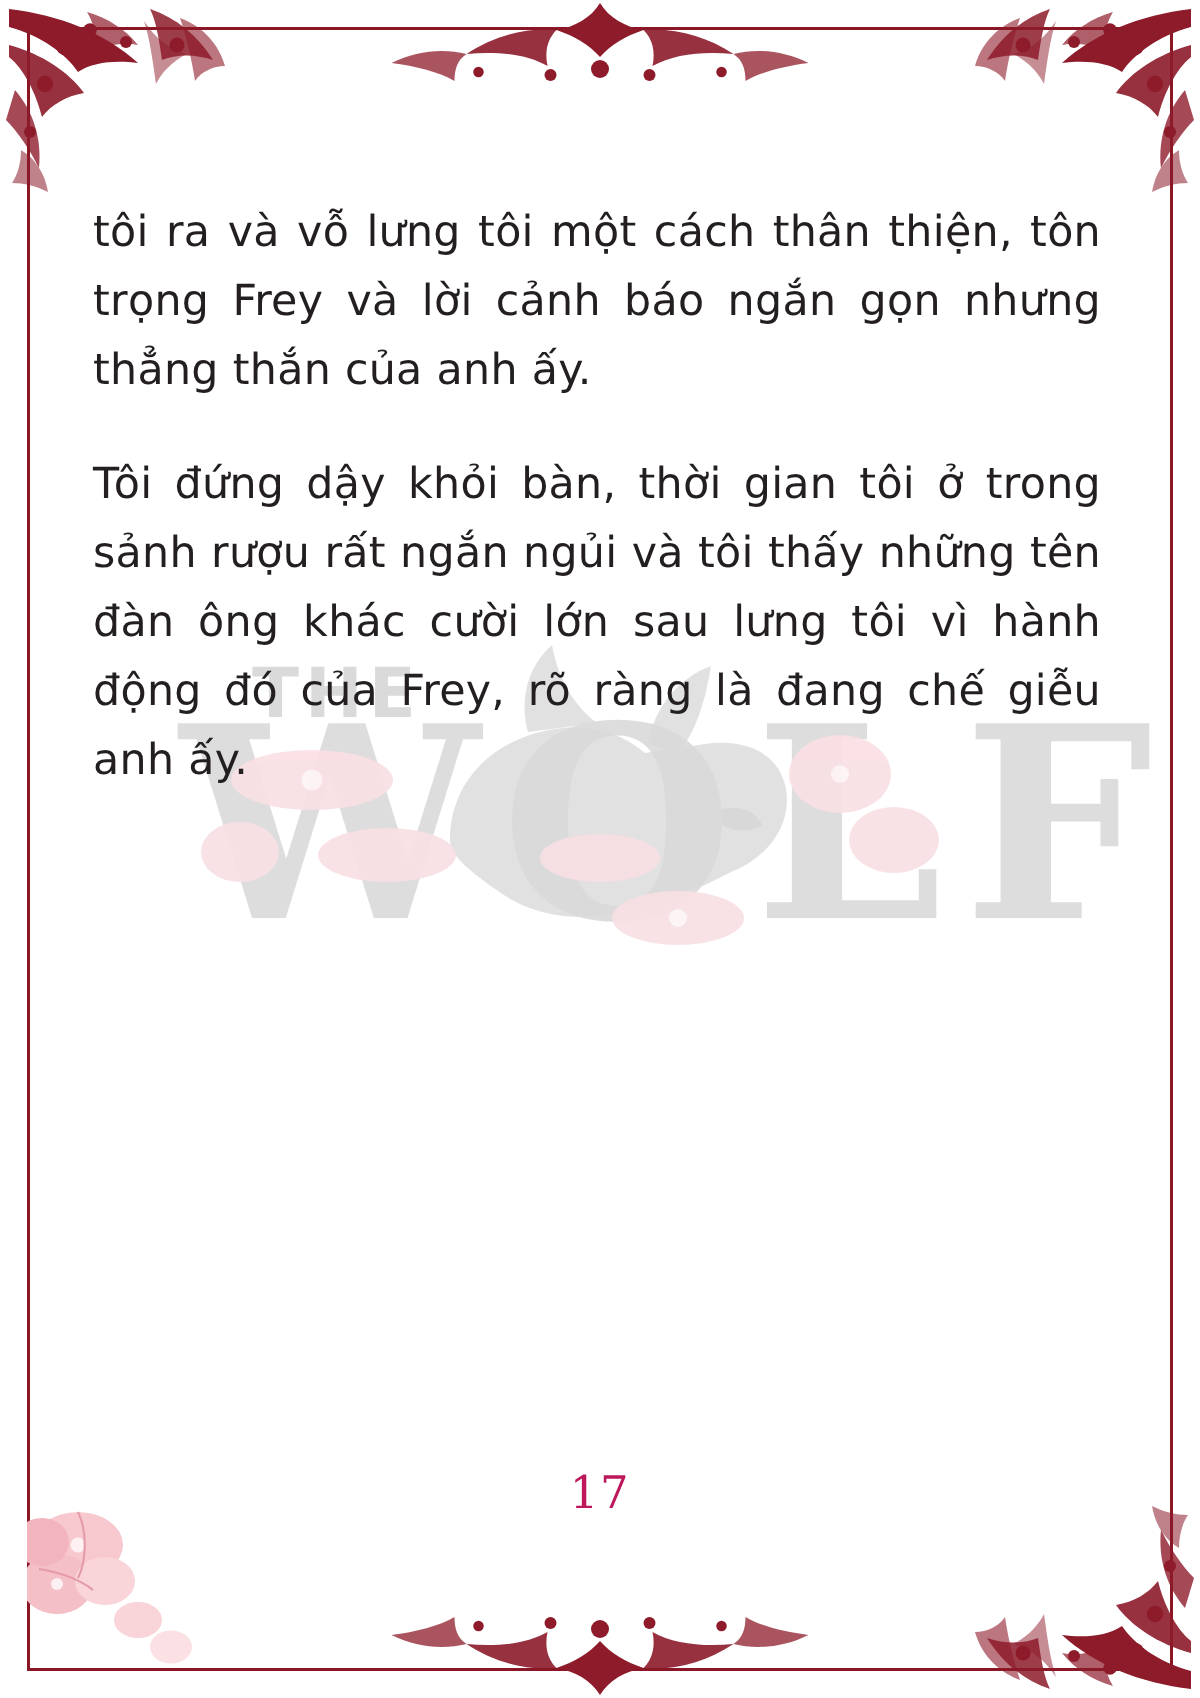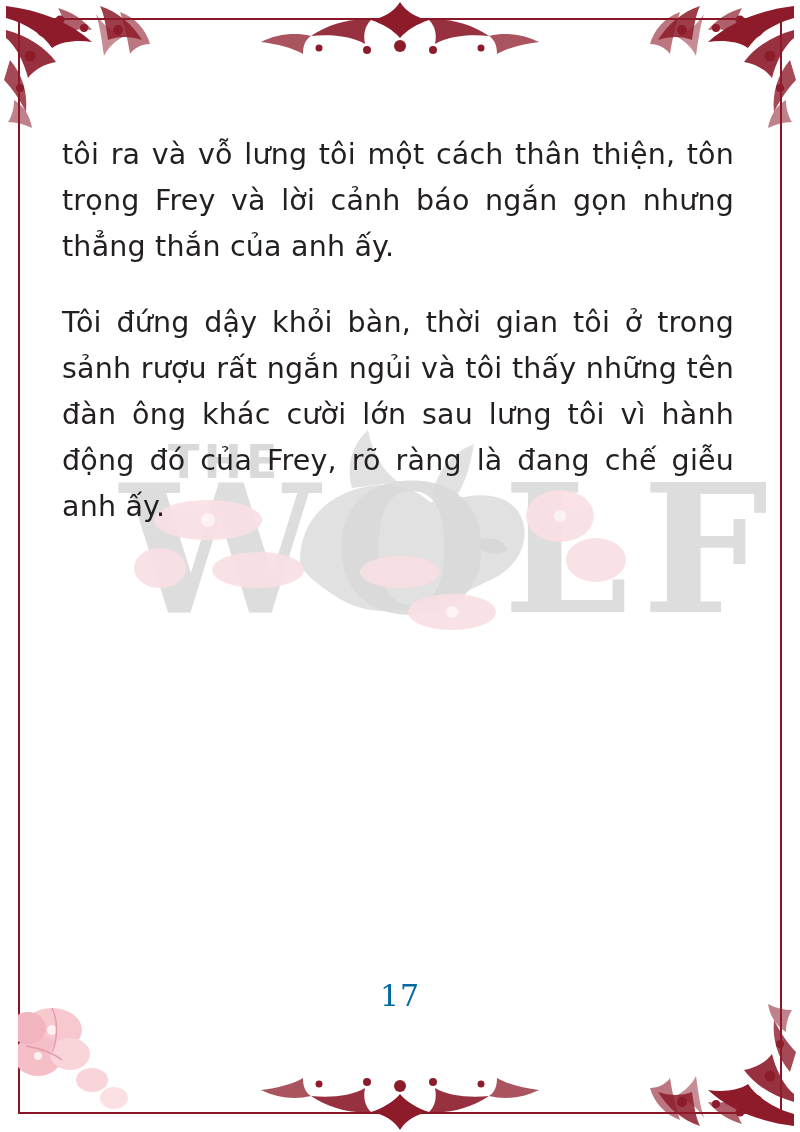--- a/index.html
+++ b/index.html
@@ -85,21 +85,21 @@
   .para.last { margin-bottom: 0; }
 
   .page-number {
     position: absolute;
     left: 0;
     right: 0;
     top: 978px;
     text-align: center;
     font-family: "DejaVu Serif", serif;
     font-size: 30px;
-    color: #0369a1;
+    color: #be185d;
     letter-spacing: 1px;
     z-index: 3;
   }
 
   
   .flower-bl {
     position: absolute;
     left: 18px;
     bottom: 18px;
     width: 120px;

